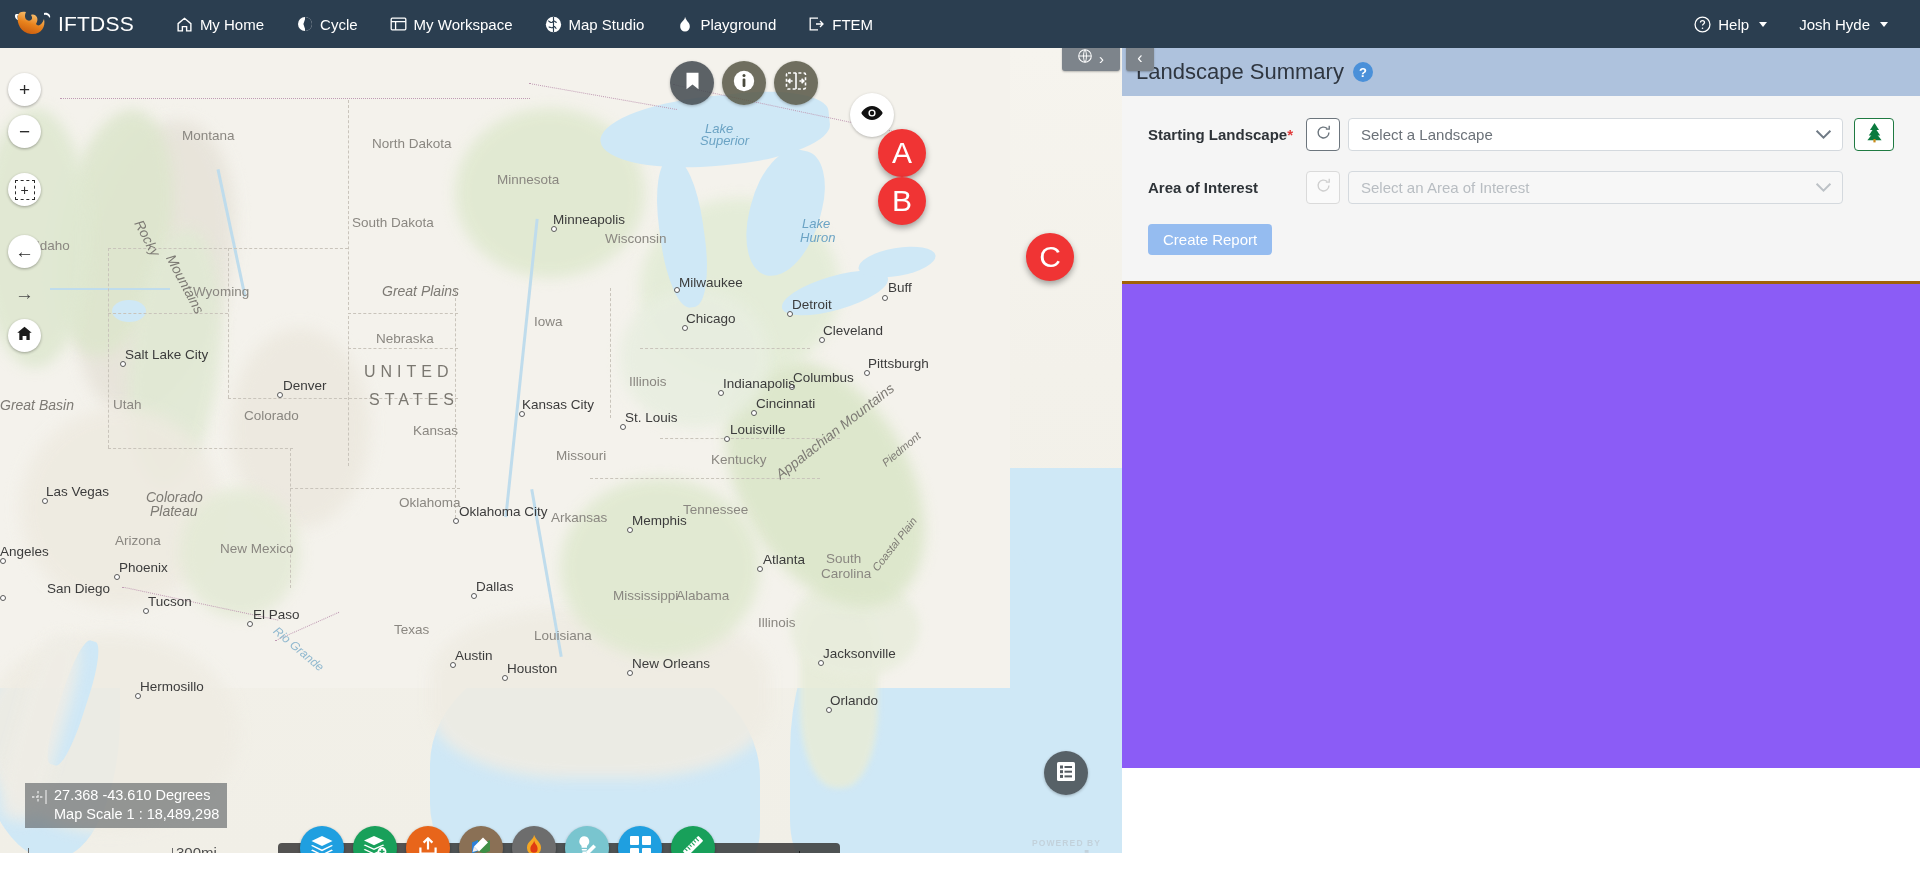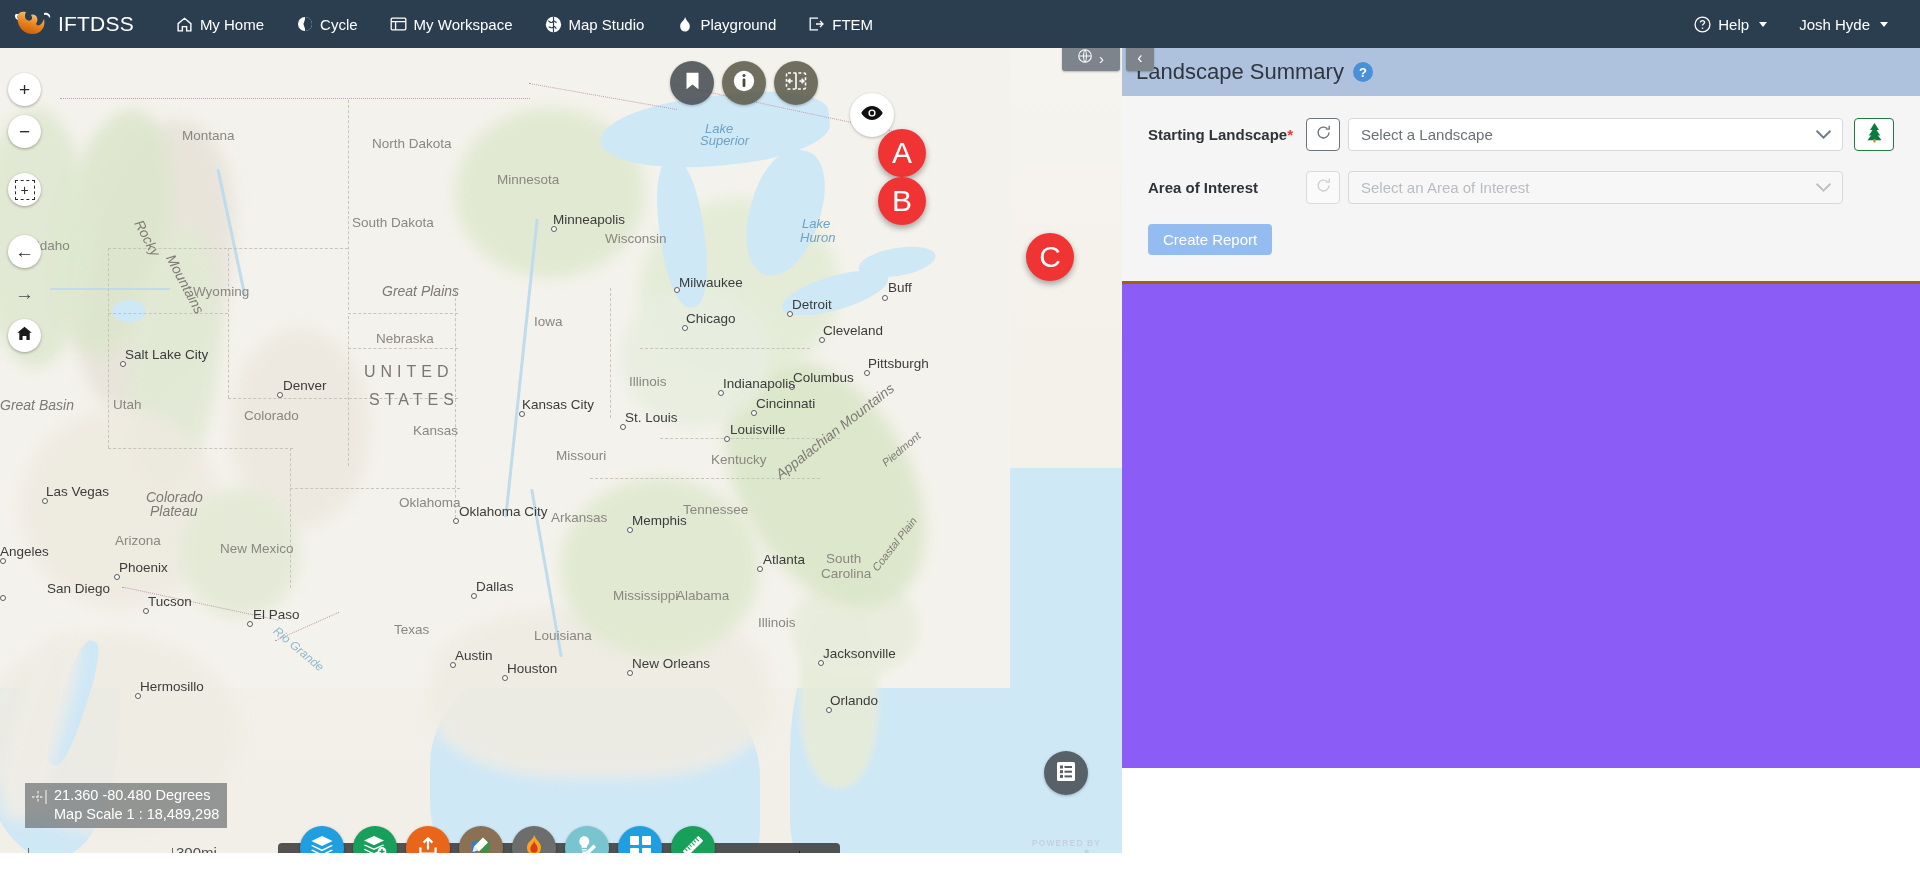--- a/index.html
+++ b/index.html
@@ -600,21 +600,21 @@
   </div>
 
   <div class="coordbox">
     <span style="margin-top:3px;">
       <svg width="18" height="16" viewBox="0 0 18 16">
           <path d="M8 2v12M2 8h12" stroke="#e6e6e6" stroke-width="1.3" stroke-dasharray="2.4 1.6"></path>
           <path d="M16 1v14" stroke="#e6e6e6" stroke-width="1.2"></path>
         </svg>
     </span>
     <span>
-      <span style="display:block;">21.360 -80.480 Degrees</span>
+      <span style="display:block;">27.368 -43.610 Degrees</span>
       <span style="display:block;">Map Scale 1 : 18,489,298</span>
     </span>
   </div>
   <div class="scalebar">
     <div class="scaleline"></div>
     <span class="scalelabel">300mi</span>
   </div>
 
   <div class="esrilogo">
     <div class="esri-pow">POWERED BY</div>

